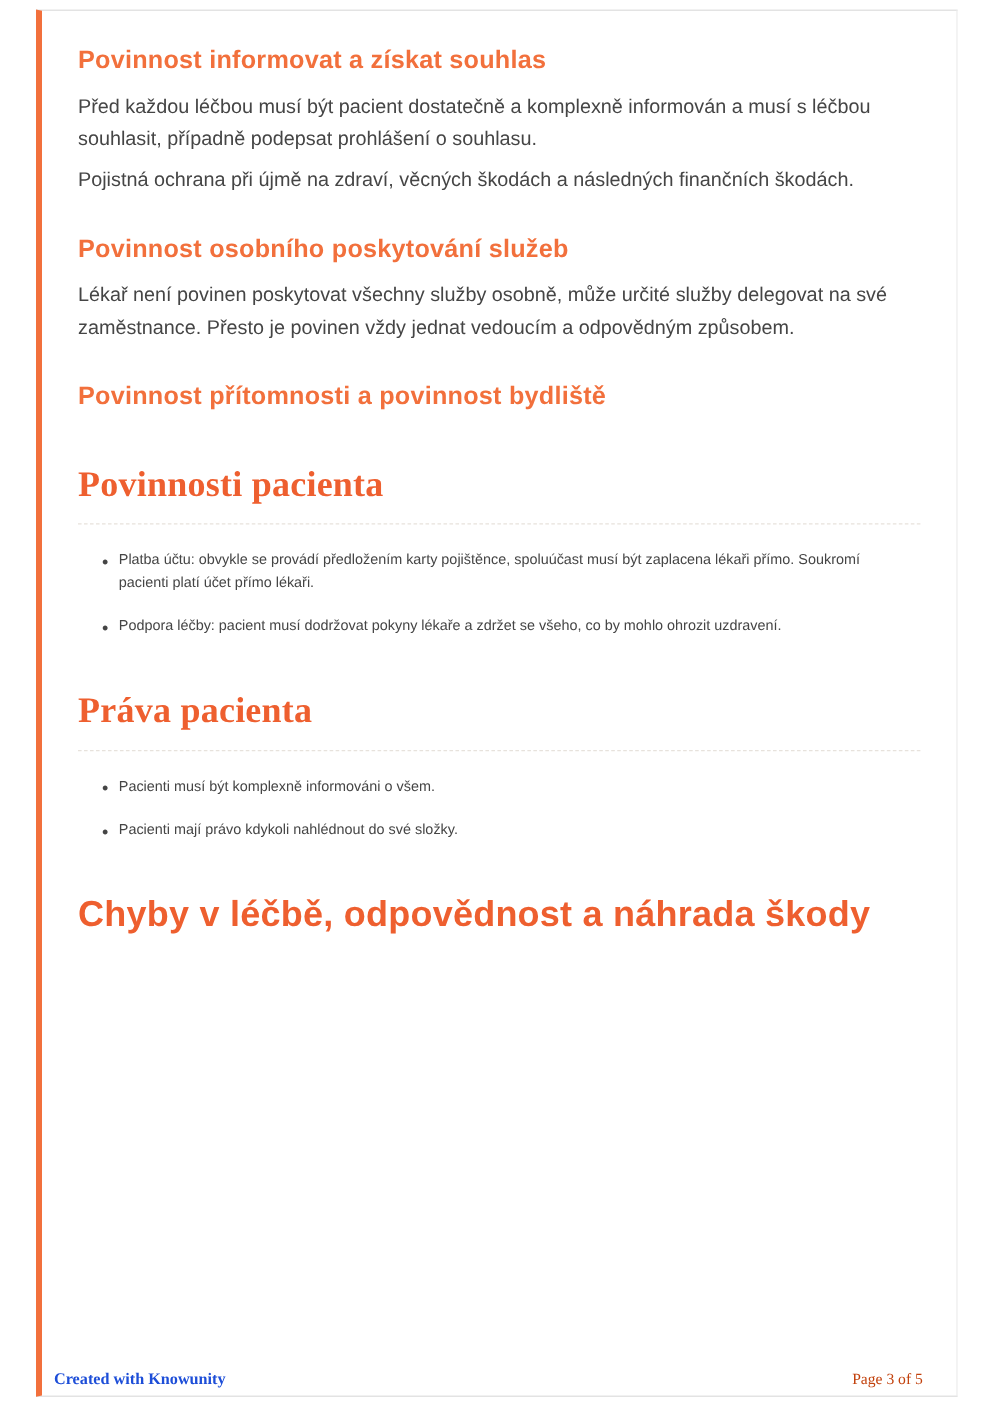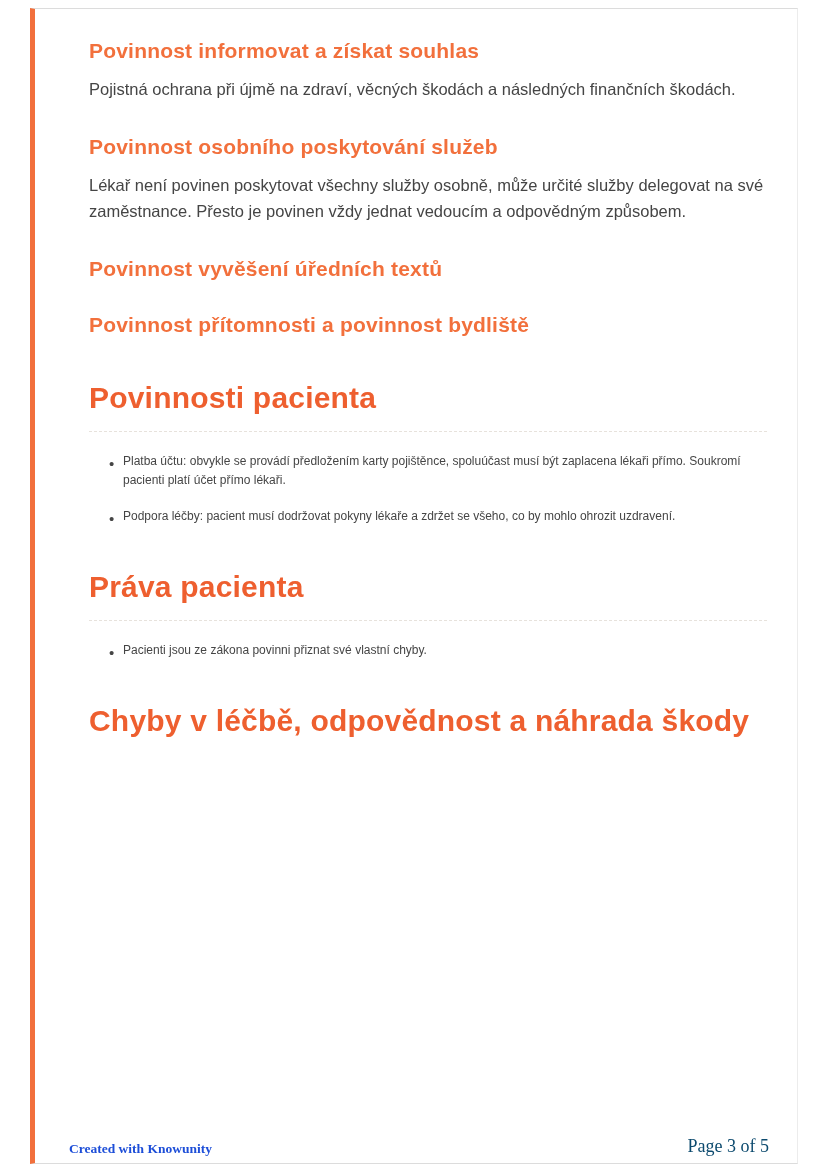--- a/index.html
+++ b/index.html
@@ -22,21 +22,20 @@
     margin: 8px 0 0 30px;
     width: 768px;
     height: 1156px;
     border-top: 1px solid var(--frame-line);
     border-bottom: 1px solid var(--frame-line);
     border-right: 1px solid #ececec;
     border-left: 5px solid var(--accent);
     display: flex;
     flex-direction: column;
     background: #ffffff;
-    padding-left: 24px;
   }
   .content {
     padding: 16px 30px 0 30px;
   }
   h2.section-heading {
     color: var(--accent);
     font-size: 21px;
     font-weight: 700;
     letter-spacing: 0.2px;
     margin: 32px 0 13px 0;
@@ -54,20 +53,21 @@
     font-size: 30px;
     font-weight: 700;
     letter-spacing: 0.2px;
     line-height: 1.25;
     margin: 42px 0 0 0;
     padding-bottom: 14px;
     max-width: 706px;
   }
   h1.major-heading.ruled {
     border-bottom: 1px dashed #e7e2dc;
+    font-family: Liberation Serif, serif;
   }
   ul.bullet-list {
     list-style: none;
     margin: 20px 0 6px 0;
     padding-left: 20px;
   }
   ul.bullet-list li {
     color: var(--body-text);
     font-size: 12px;
     line-height: 1.6;
@@ -91,50 +91,51 @@
     align-items: flex-end;
     padding: 0 28px 6px 10px;
     font-family: "Liberation Serif", "DejaVu Serif", serif;
   }
   .footer .footer-branding {
     font-size: 13.5px;
     font-weight: 700;
     color: #1d4ed8;
   }
   .footer .footer-page-number {
-    font-size: 18px;
-    color: #0c4a6e;
+    font-size: 13px;
+    color: #c2410c;
   }
 </style>
 </head>
 <body>
 
 <div class="page">
   <div class="content">
 
     <h2 class="section-heading">Povinnost informovat a získat souhlas</h2>
+    <p class="section-paragraph">Před každou léčbou musí být pacient dostatečně a komplexně informován a musí s léčbou souhlasit, případně podepsat prohlášení o souhlasu.</p>
 
     <p class="section-paragraph">Pojistná ochrana při újmě na zdraví, věcných škodách a následných finančních škodách.</p>
 
     <h2 class="section-heading">Povinnost osobního poskytování služeb</h2>
     <p class="section-paragraph">Lékař není povinen poskytovat všechny služby osobně, může určité služby delegovat na své zaměstnance. Přesto je povinen vždy jednat vedoucím a odpovědným způsobem.</p>
 
-    <h2 class="section-heading">Povinnost vyvěšení úředních textů</h2>
 
     <h2 class="section-heading">Povinnost přítomnosti a povinnost bydliště</h2>
 
     <h1 class="major-heading ruled">Povinnosti pacienta</h1>
     <ul class="bullet-list">
       <li>Platba účtu: obvykle se provádí předložením karty pojištěnce, spoluúčast musí být zaplacena lékaři přímo. Soukromí pacienti platí účet přímo lékaři.</li>
       <li>Podpora léčby: pacient musí dodržovat pokyny lékaře a zdržet se všeho, co by mohlo ohrozit uzdravení.</li>
     </ul>
 
     <h1 class="major-heading ruled">Práva pacienta</h1>
     <ul class="bullet-list">
-      <li>Pacienti jsou ze zákona povinni přiznat své vlastní chyby.</li>
+      <li>Pacienti musí být komplexně informováni o všem.</li>
+      <li>Pacienti mají právo kdykoli nahlédnout do své složky.</li>
     </ul>
 
     <h1 class="major-heading">Chyby v léčbě, odpovědnost a náhrada škody</h1>
 
   </div>
 
   <div class="footer">
     <span class="footer-branding">Created with Knowunity</span>
     <span class="footer-page-number">Page 3 of 5</span>
   </div>

